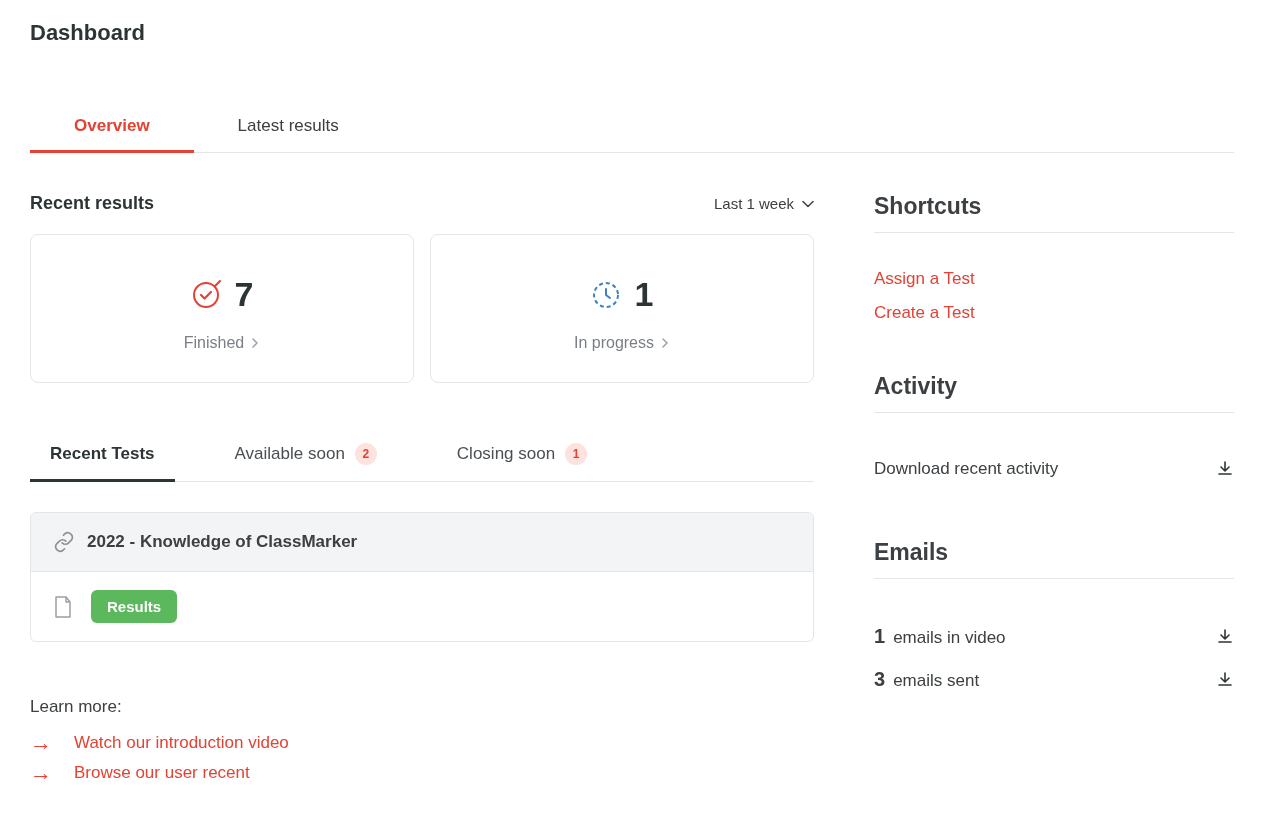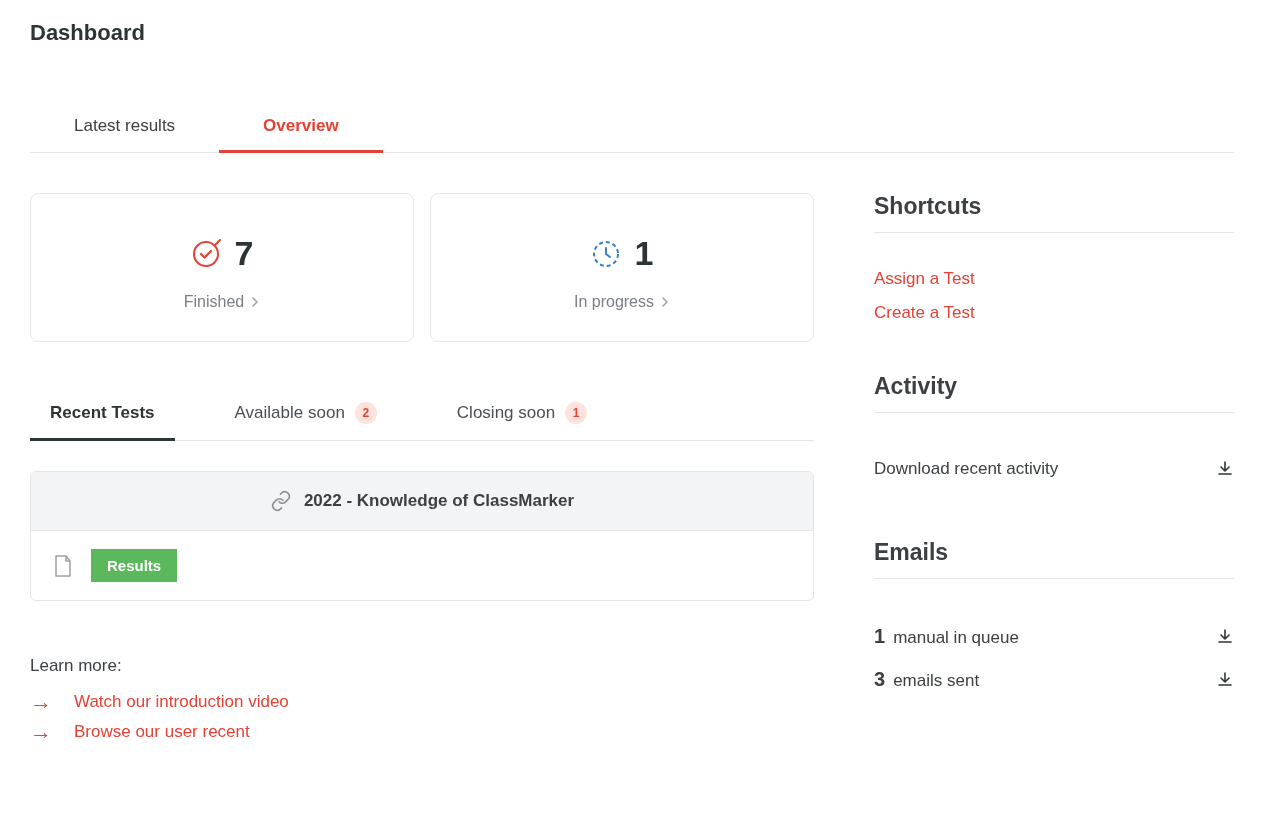--- a/index.html
+++ b/index.html
@@ -140,21 +140,20 @@
       border-radius: 6px;
       overflow: hidden;
     }
     .test-header {
       display: flex;
       align-items: center;
       gap: 12px;
       background: #f3f4f5;
       padding: 18px 22px;
       border-bottom: 1px solid #e5e5e5;
-      justify-content: center;
     }
     .test-header-title {
       font-size: 17px;
       font-weight: 700;
       color: #3c4043;
     }
     .test-item {
       display: flex;
       align-items: center;
       gap: 18px;
@@ -162,21 +161,21 @@
     }
     .test-item-title {
       font-size: 17px;
       color: #3c4043;
       flex: 1;
     }
     .results-btn {
       background: #5cb85c;
       color: #fff;
       border: none;
-      border-radius: 0;
+      border-radius: 6px;
       padding: 8px 16px;
       font-size: 15px;
       font-weight: 600;
       cursor: pointer;
     }
     .learn-more {
       margin-top: 55px;
     }
     .learn-more-title {
       font-size: 17px;
@@ -241,27 +240,36 @@
       width: 10px;
       height: 10px;
     }
   </style>
 </head>
 <body>
 
 <h1 class="page-title">Dashboard</h1>
 
 <div class="tabs">
+  <div class="tab active">Overview</div>
   <div class="tab">Latest results</div>
-  <div class="tab active">Overview</div>
 </div>
 
 <div class="layout">
   <div class="main-col">
 
+    <div class="section-row">
+      <div class="section-title">Recent results</div>
+      <div class="filter-dd">
+        <span>Last 1 week</span>
+        <svg class="icon-svg" width="12" height="8" viewBox="0 0 12 8" fill="none">
+          <path d="M1 1.5L6 6.5L11 1.5" stroke="#3c4043" stroke-width="1.5" stroke-linecap="round" stroke-linejoin="round"></path>
+        </svg>
+      </div>
+    </div>
 
     <div class="stat-grid">
       <div class="stat-card">
         <div class="stat-top">
           <svg class="icon-svg" width="30" height="30" viewBox="0 0 30 30" fill="none">
             <circle cx="15" cy="15" r="12" stroke="#e34234" stroke-width="2"></circle>
             <path d="M10 15L13.5 18.5L20 12" stroke="#e34234" stroke-width="2.2" stroke-linecap="round" stroke-linejoin="round"></path>
             <path d="M24 6 L26 4 M24 6 L29 1" stroke="#e34234" stroke-width="2" stroke-linecap="round"></path>
           </svg>
           <span class="stat-number">7</span>
@@ -350,21 +358,21 @@
           <path d="M3 14H15" stroke="#2d3436" stroke-width="1.6" stroke-linecap="round"></path>
         </svg>
       </div>
     </div>
 
     <div class="side-section">
       <div class="side-heading">Emails</div>
       <div class="side-row">
         <div class="side-row-left">
           <span class="side-row-count">1</span>
-          <span>manual in queue</span>
+          <span>emails in video</span>
         </div>
         <svg class="icon-svg" width="18" height="18" viewBox="0 0 18 18" fill="none">
           <path d="M9 2V11M9 11L5 7M9 11L13 7" stroke="#2d3436" stroke-width="1.6" stroke-linecap="round" stroke-linejoin="round"></path>
           <path d="M3 14H15" stroke="#2d3436" stroke-width="1.6" stroke-linecap="round"></path>
         </svg>
       </div>
       <div class="side-row">
         <div class="side-row-left">
           <span class="side-row-count">3</span>
           <span>emails sent</span>

